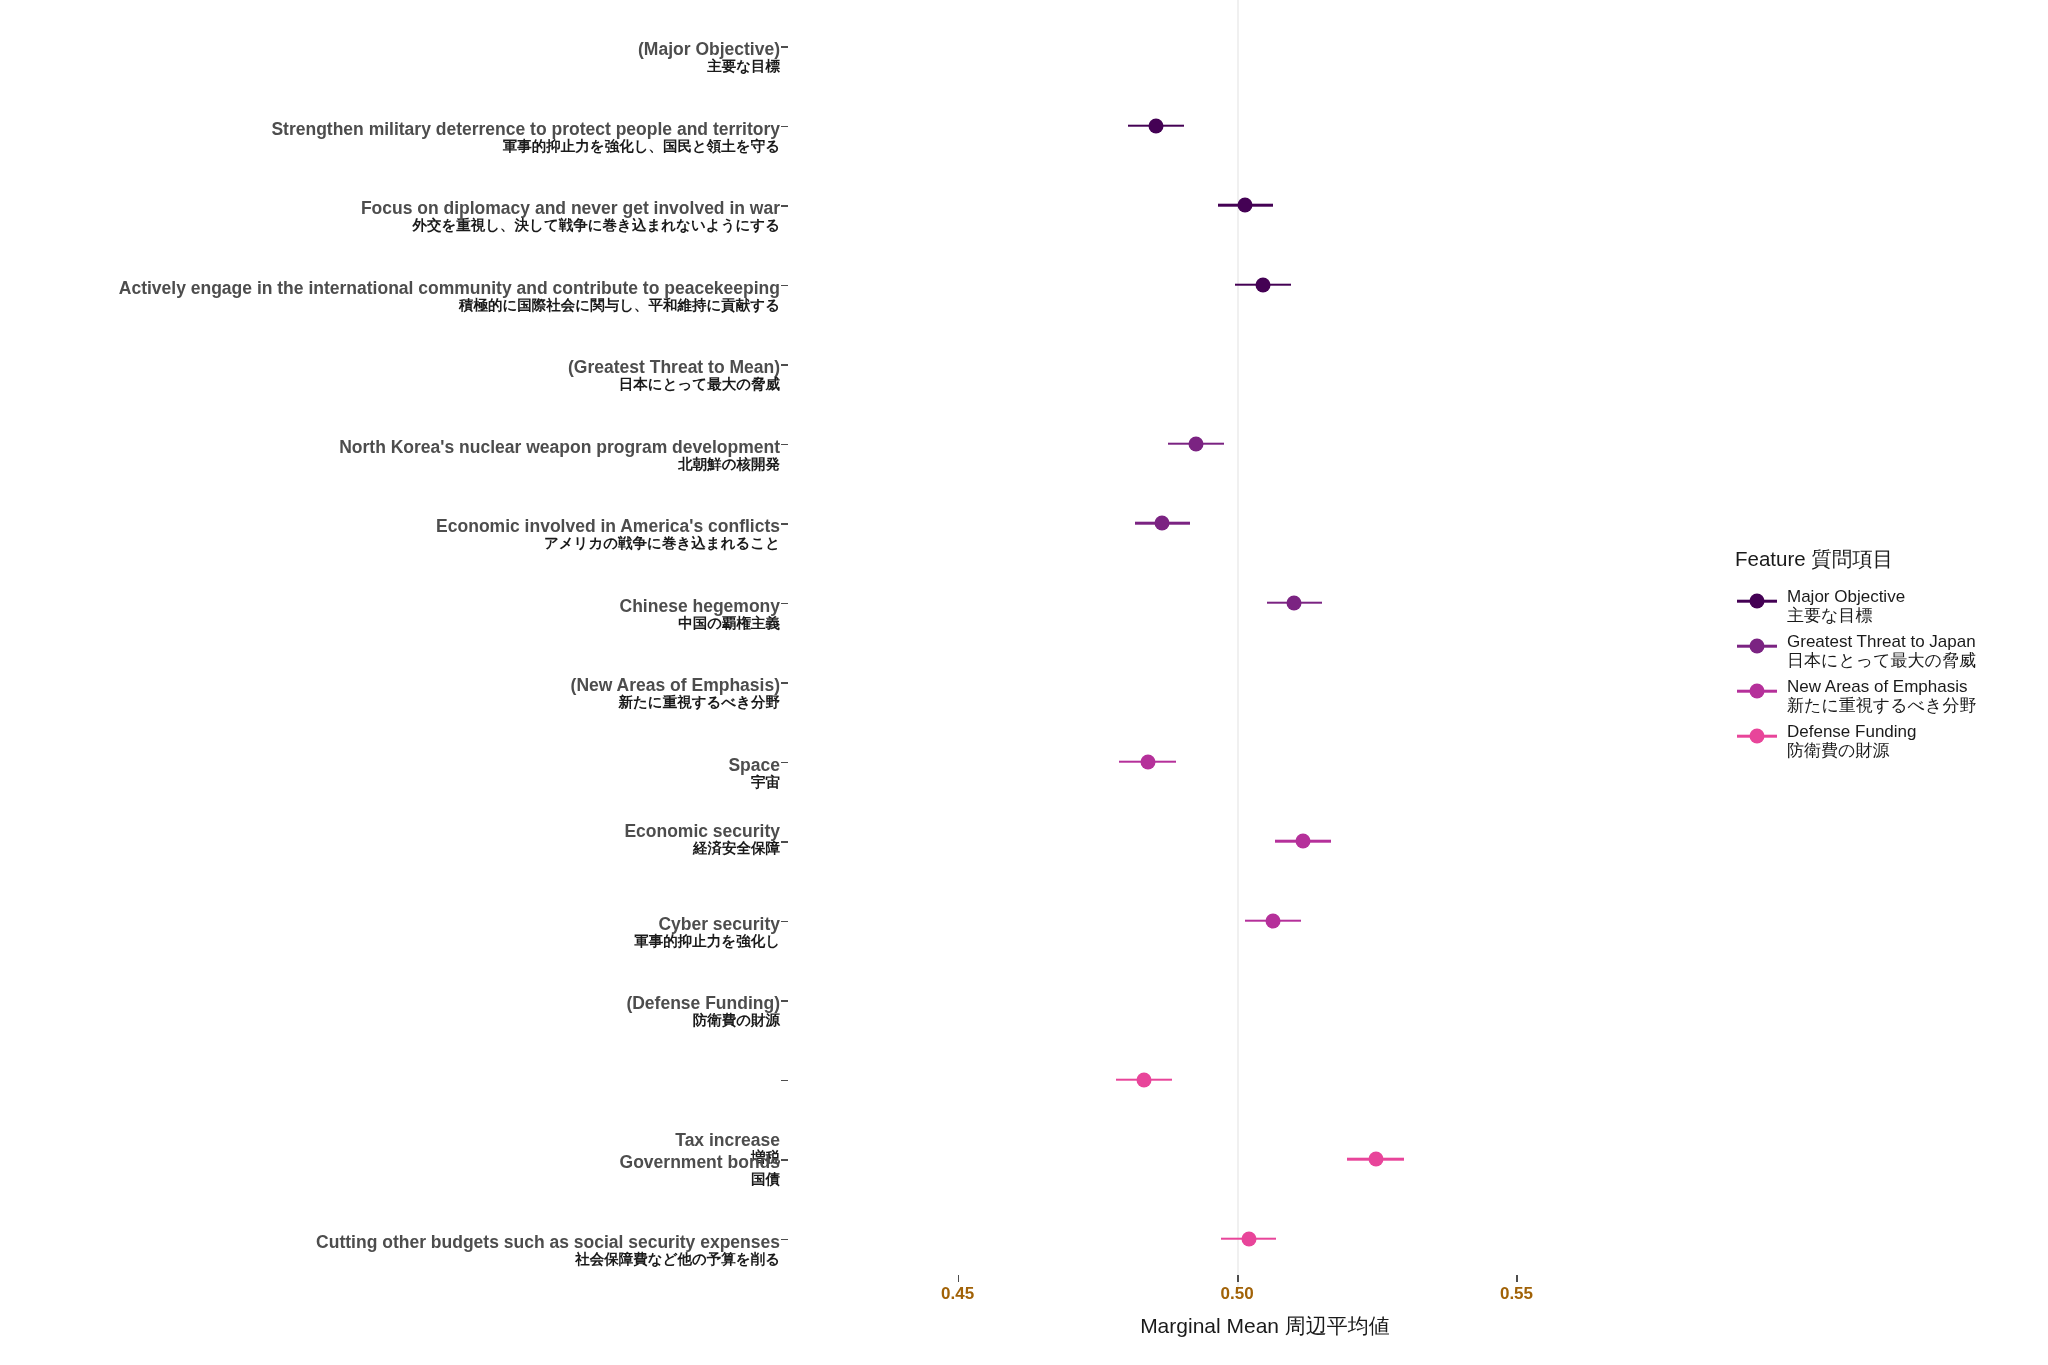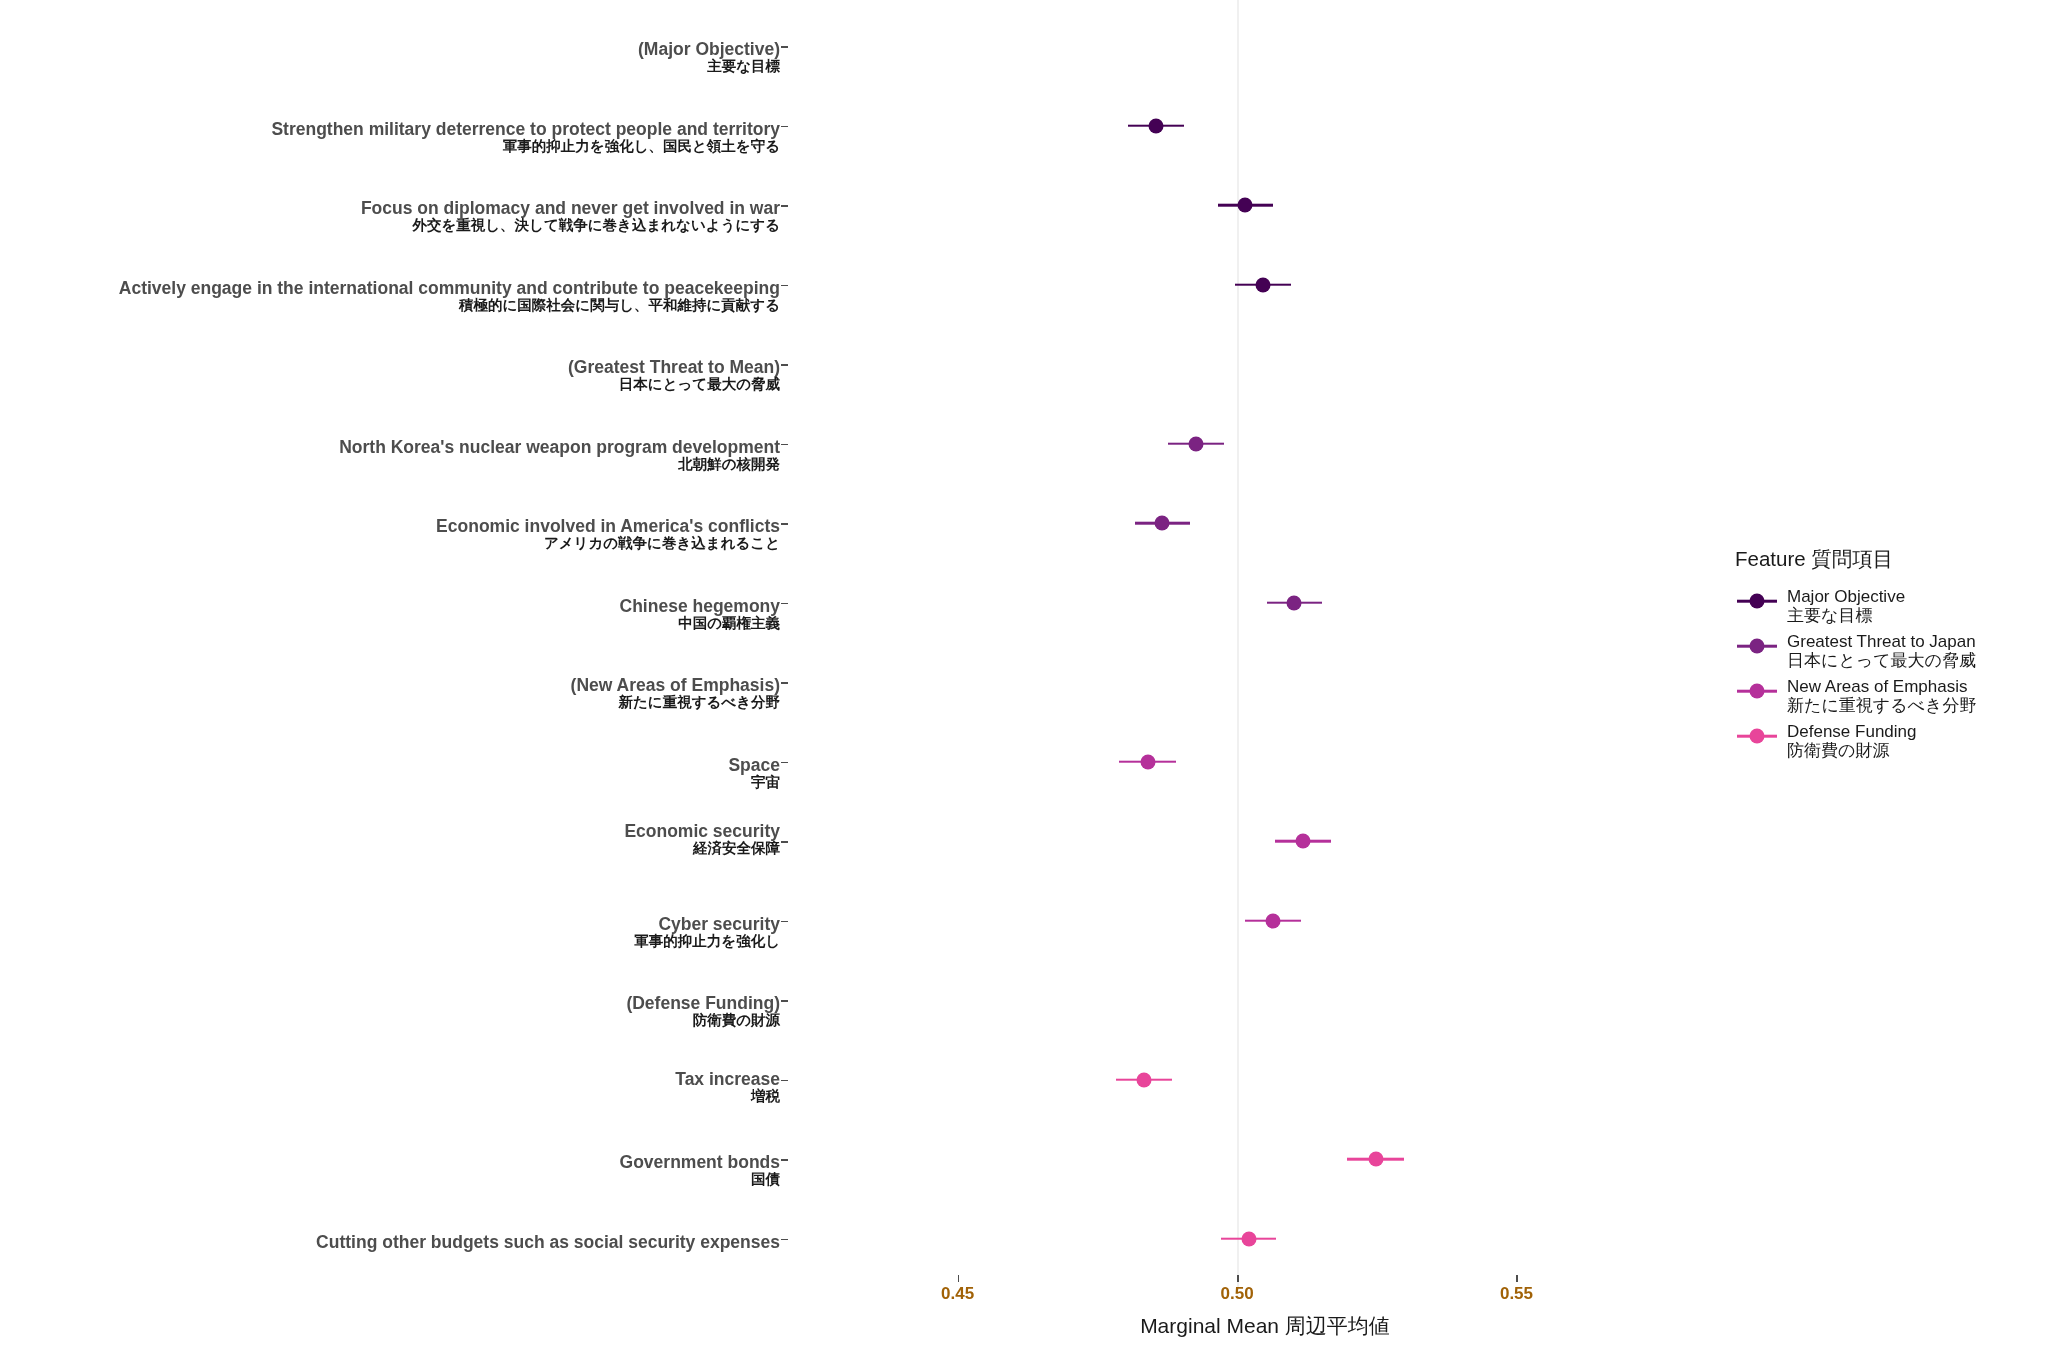--- a/index.html
+++ b/index.html
@@ -237,30 +237,31 @@
         <span class="ja">経済安全保障</span>
       </div>
       <div class="row-label" style="top: 914.5px;">
         <span class="en">Cyber security</span>
         <span class="ja">軍事的抑止力を強化し</span>
       </div>
       <div class="row-label header" style="top: 994px;">
         <span class="en">(Defense Funding)</span>
         <span class="ja">防衛費の財源</span>
       </div>
-      <div class="row-label" style="top: 1070px;">
+      <div class="row-label" style="top: 1131px;">
         <span class="en">Tax increase</span>
         <span class="ja">増税</span>
       </div>
       <div class="row-label" style="top: 1153px;">
         <span class="en">Government bonds</span>
         <span class="ja">国債</span>
       </div>
       <div class="row-label" style="top: 1232.5px;">
         <span class="en">Cutting other budgets such as social security expenses</span>
+        <span class="ja">社会保障費など他の予算を削る</span>
       </div>
     </div>
 
   <div class="panel">
     <div class="zero-line" style="left: 447.059px;"></div>
   <div class="pt" style="left: 366.029px; top: 125.5px; width: 0px; height: 0px;">
         <div class="bar" style="background: rgb(68, 1, 84); left: -27.9412px; width: 55.8824px;"></div>
         <div class="dot" style="background: rgb(68, 1, 84);"></div>
       </div>
       <div class="pt" style="left: 455.441px; top: 205px; width: 0px; height: 0px;">

